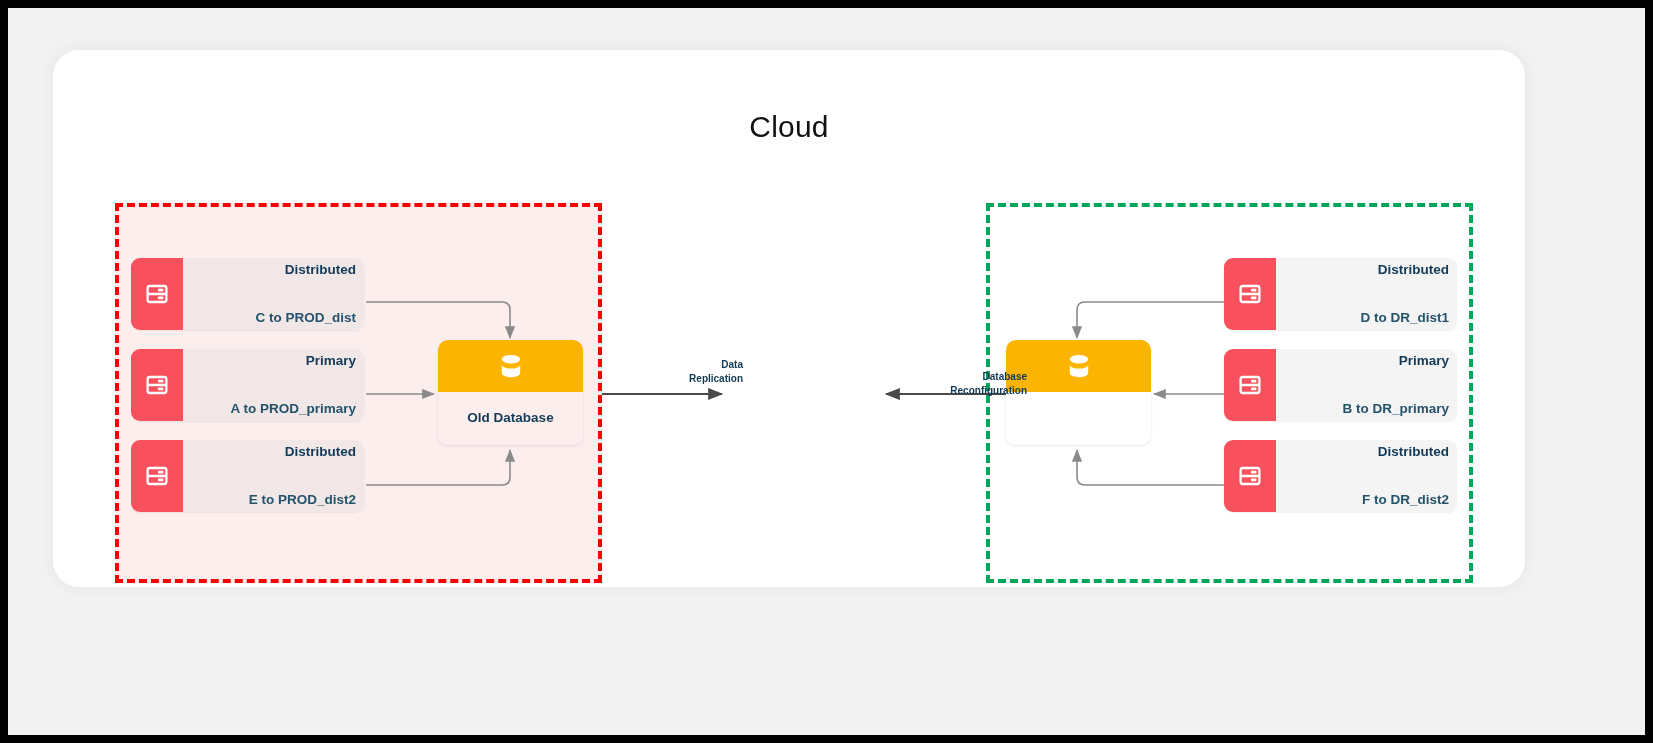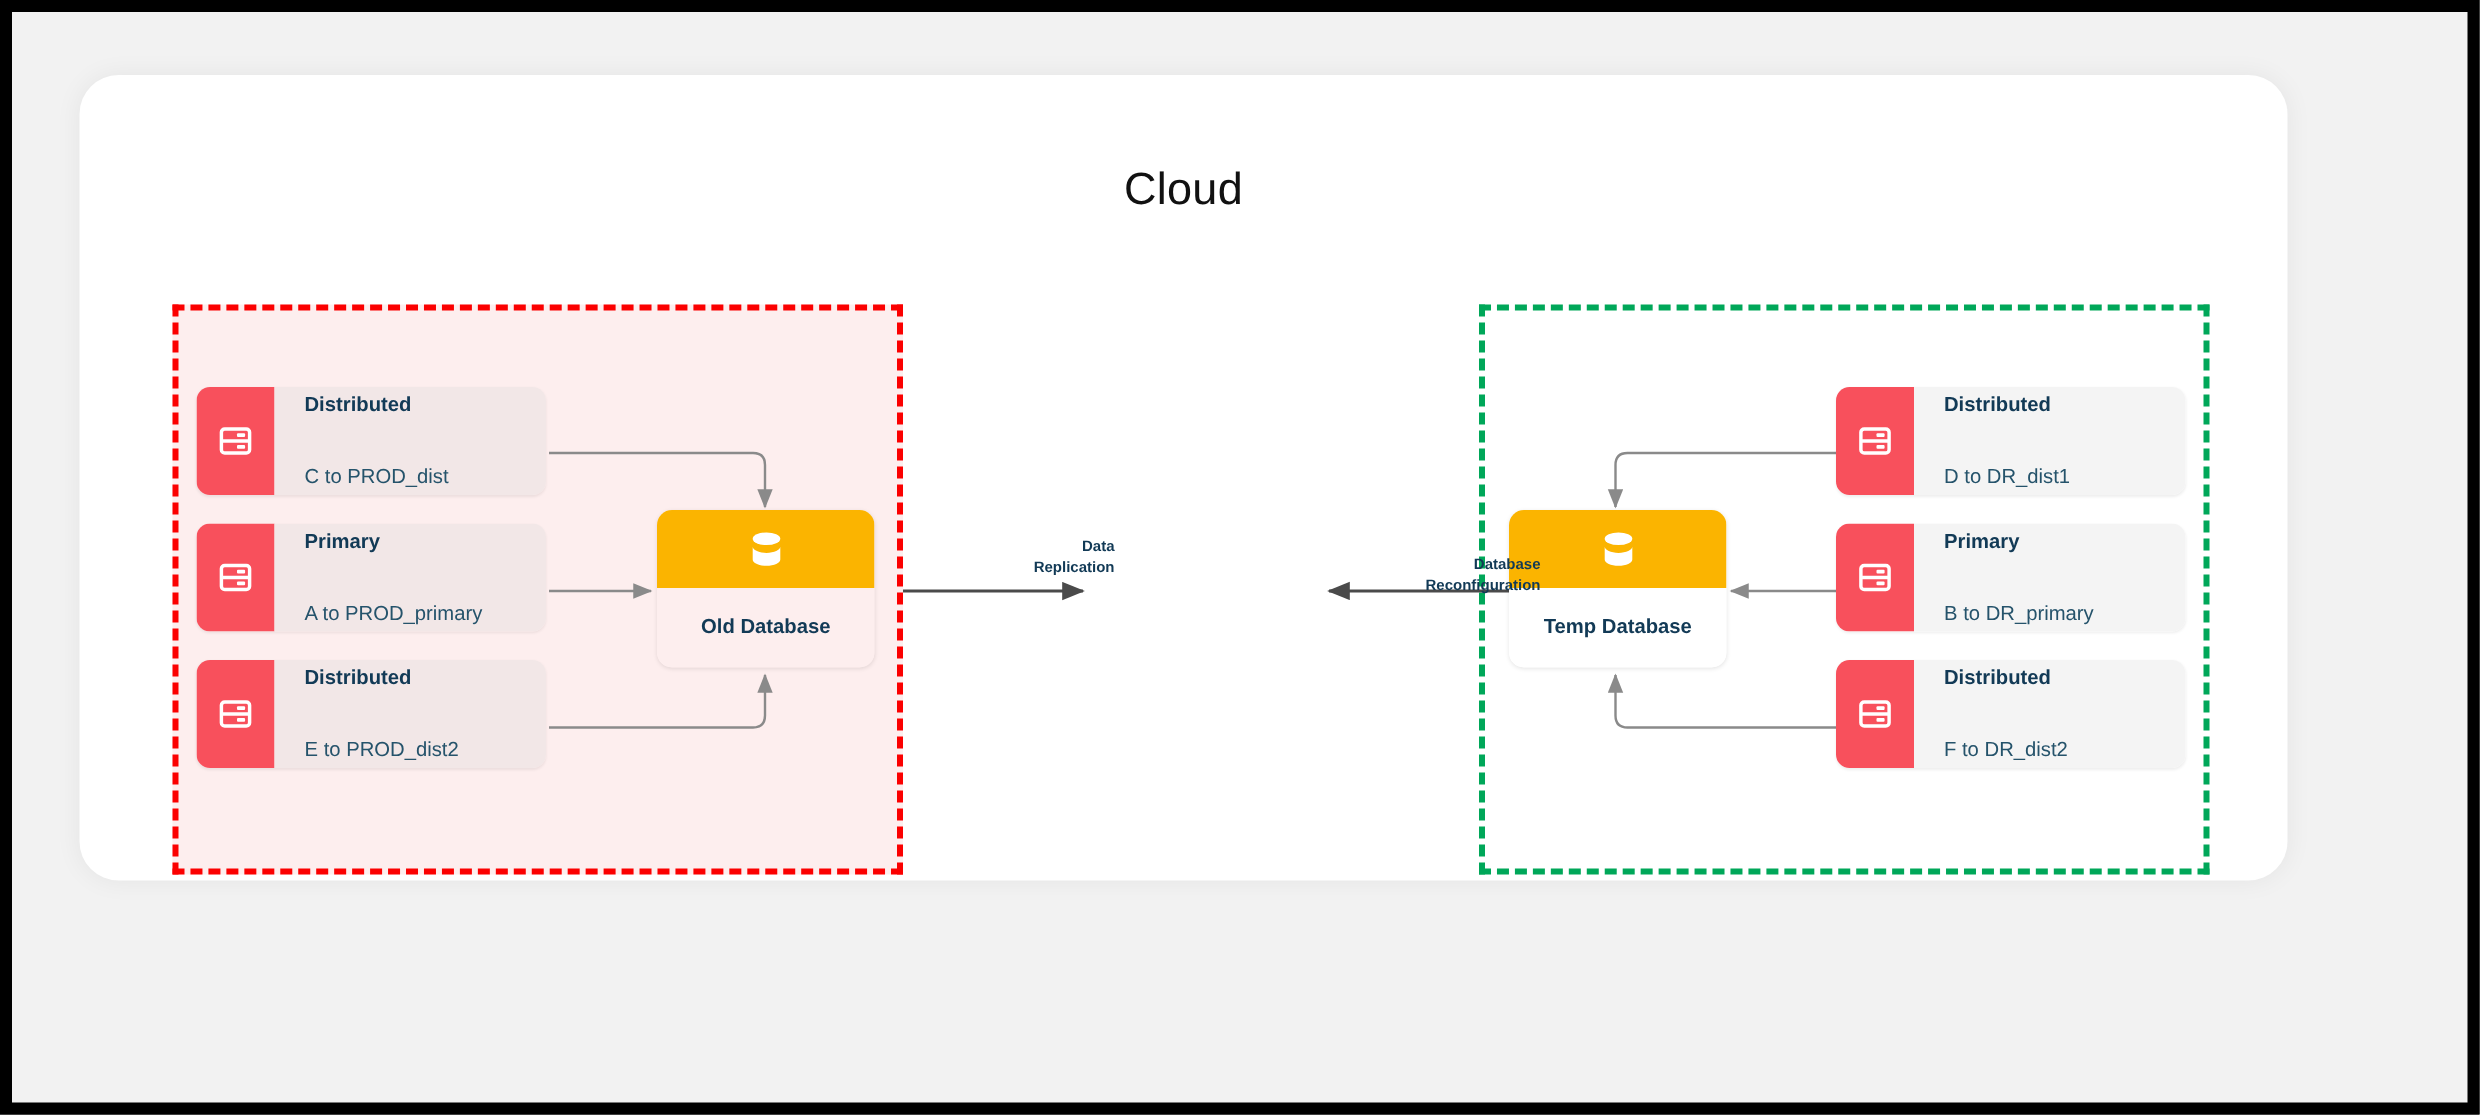--- a/index.html
+++ b/index.html
@@ -67,33 +67,33 @@
     background: #f8505c;
     display: flex;
     align-items: center;
     justify-content: center;
     flex: 0 0 52px;
   }
   .node .body {
     flex: 1;
     display: flex;
     flex-direction: column;
-    align-items: flex-start;
+    align-items: flex-end;
     justify-content: center;
-    padding: 0 20px;
+    padding: 0 8px;
     gap: 29px;
   }
   .node.prod .body { background: #f2e7e7; }
   .node.dr   .body { background: #f4f4f4; }
   .node .t1 {
     font-size: 13.5px; font-weight: bold; color: #123a56;
     line-height: 1.35; white-space: nowrap;
   }
   .node .t2 {
-    font-size: 13.5px; font-weight: 400; color: #25536b;
+    font-size: 13.5px; font-weight: 700; color: #25536b;
     line-height: 1.35; white-space: nowrap;
   }
 
   
   .db {
     position: absolute;
     width: 145px; height: 105px;
     border-radius: 10px;
     overflow: hidden;
     display: flex;
@@ -287,23 +287,20 @@
 
 
     <div class="db on-white" style="left:953px; top:290px;">
       <div class="cap">
         <svg width="28" height="30" viewBox="0 0 28 30" aria-hidden="true">
           <ellipse cx="14" cy="8.2" rx="9.2" ry="4.2" fill="#ffffff"></ellipse>
           <path d="M4.8,13.4 v8.6 c0,2.4 4.1,4.2 9.2,4.2 s9.2,-1.8 9.2,-4.2 v-8.6
                    c0,2.4 -4.1,4.2 -9.2,4.2 s-9.2,-1.8 -9.2,-4.2 z" fill="#ffffff"></path>
         </svg>
       </div>
-      <div class="foot">
-        <div class="lbl">Temp Database</div>
-      </div>
     </div>
 
     <div class="edge-label" style="left:558px; top:308px; width:132px;">
       <div>Data</div>
       <div>Replication</div>
     </div>
 
     <div class="edge-label" style="left:812px; top:320px; width:162px;">
       <div>Database</div>
       <div>Reconfiguration</div>

